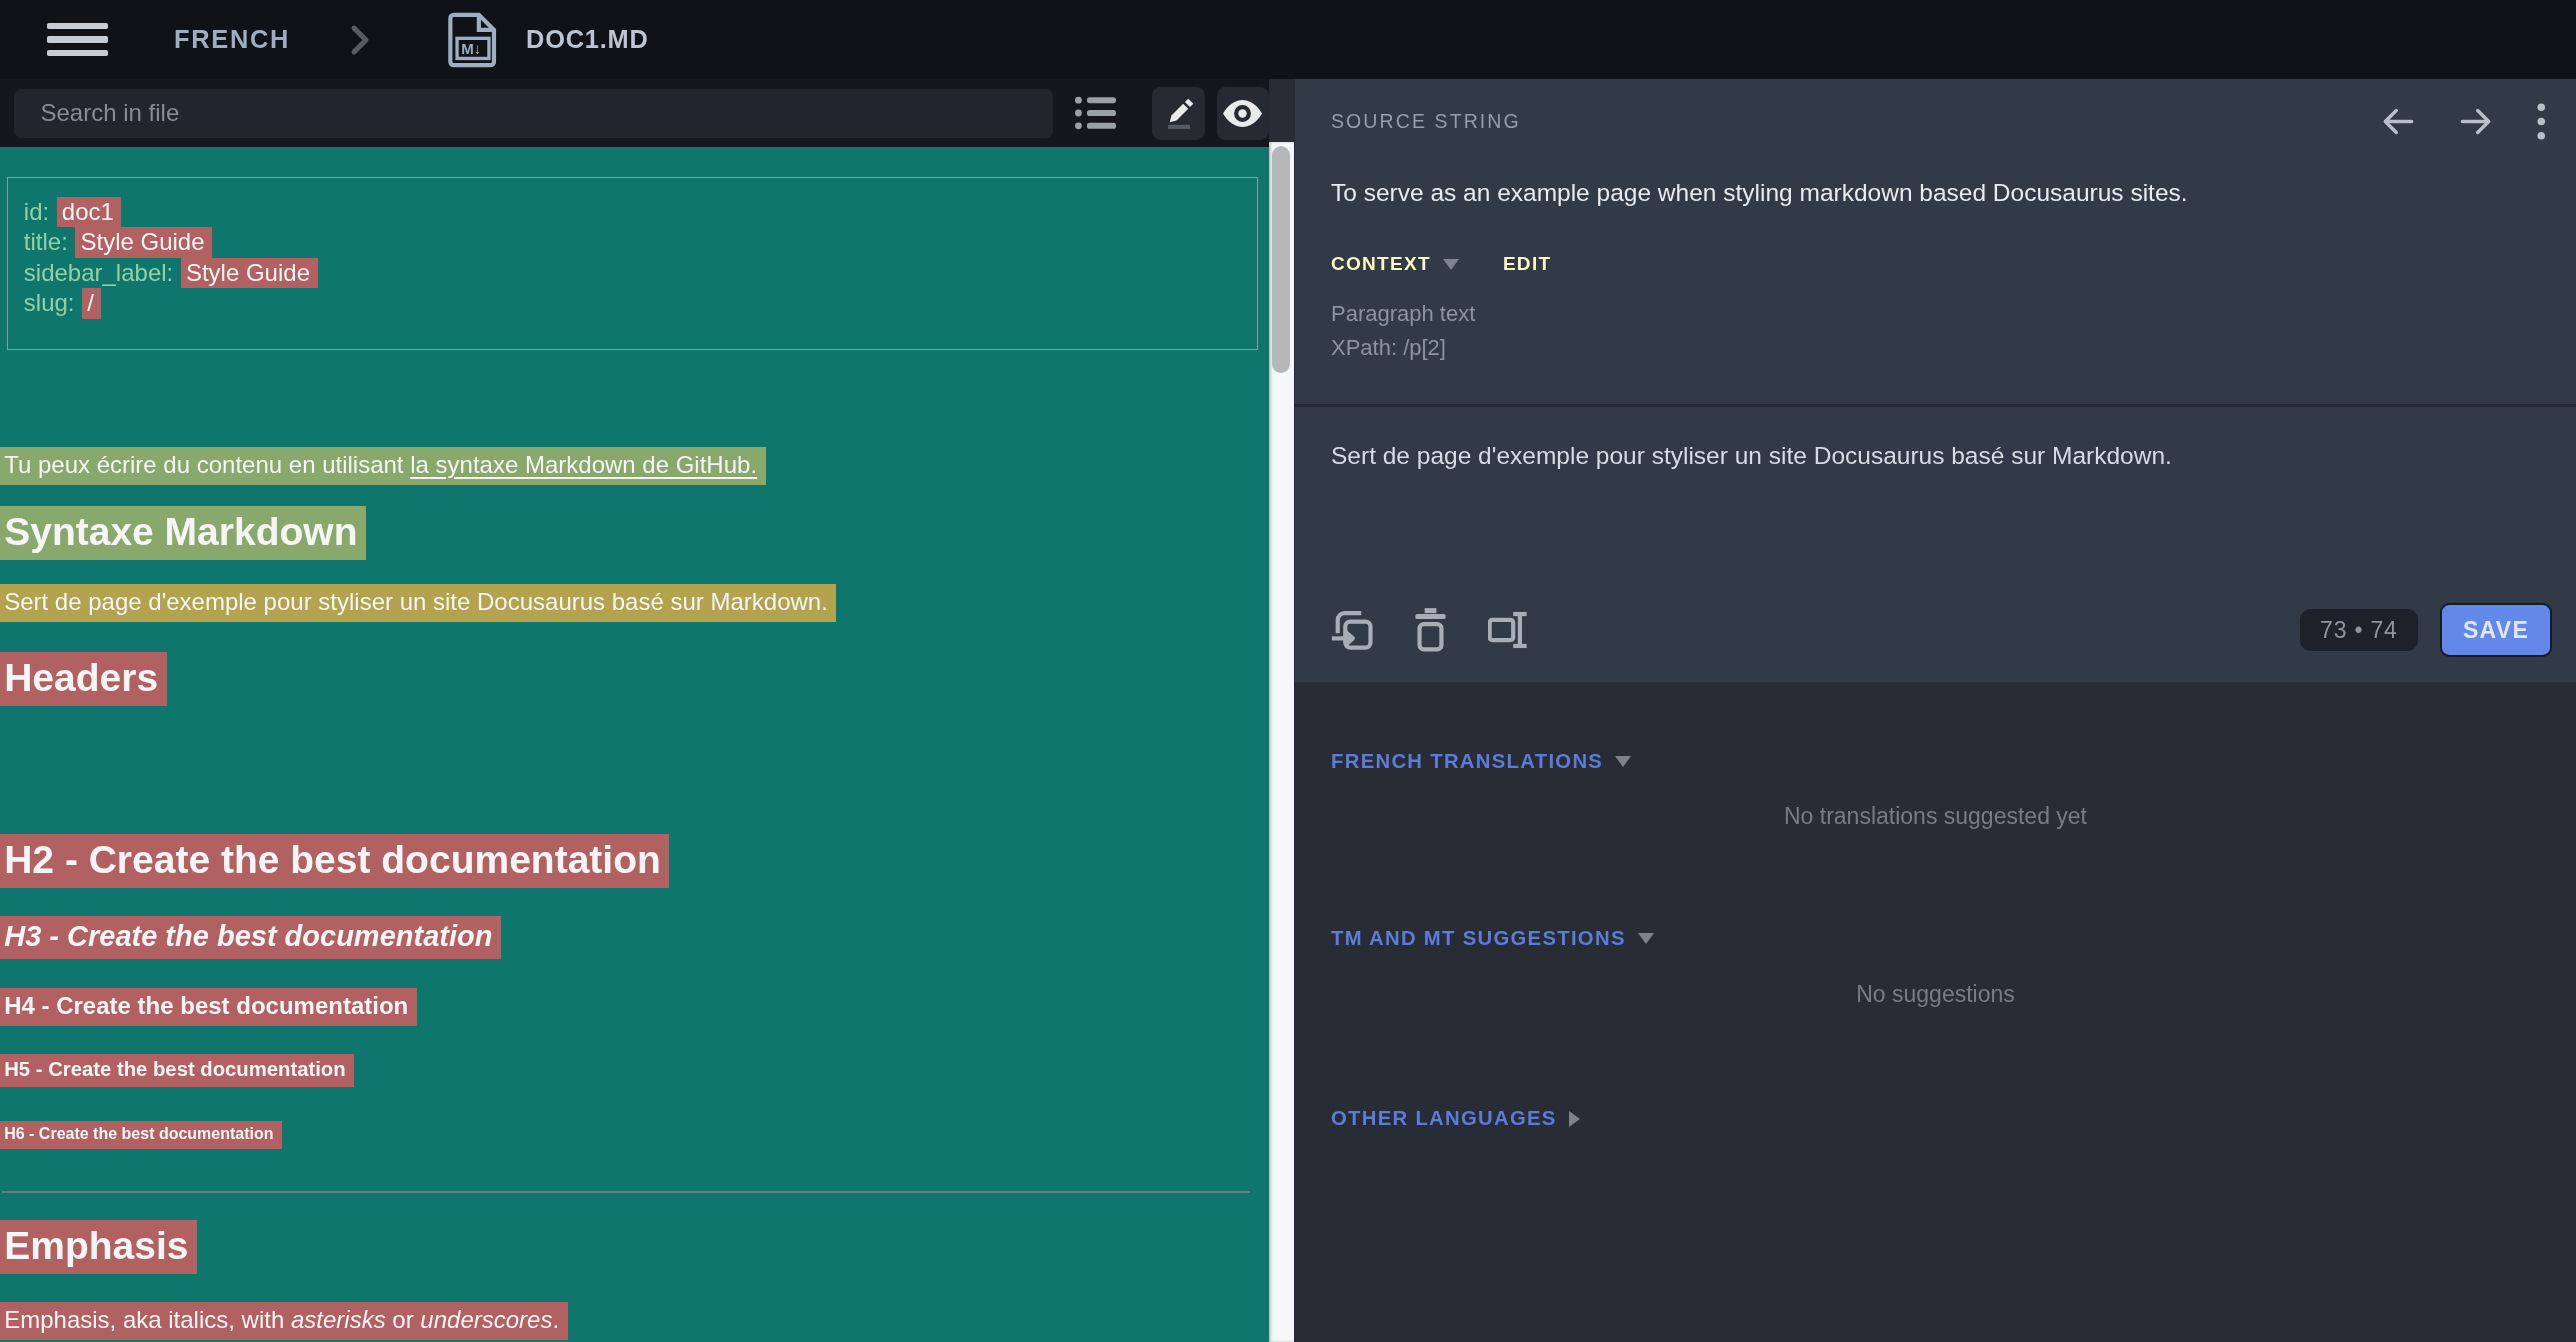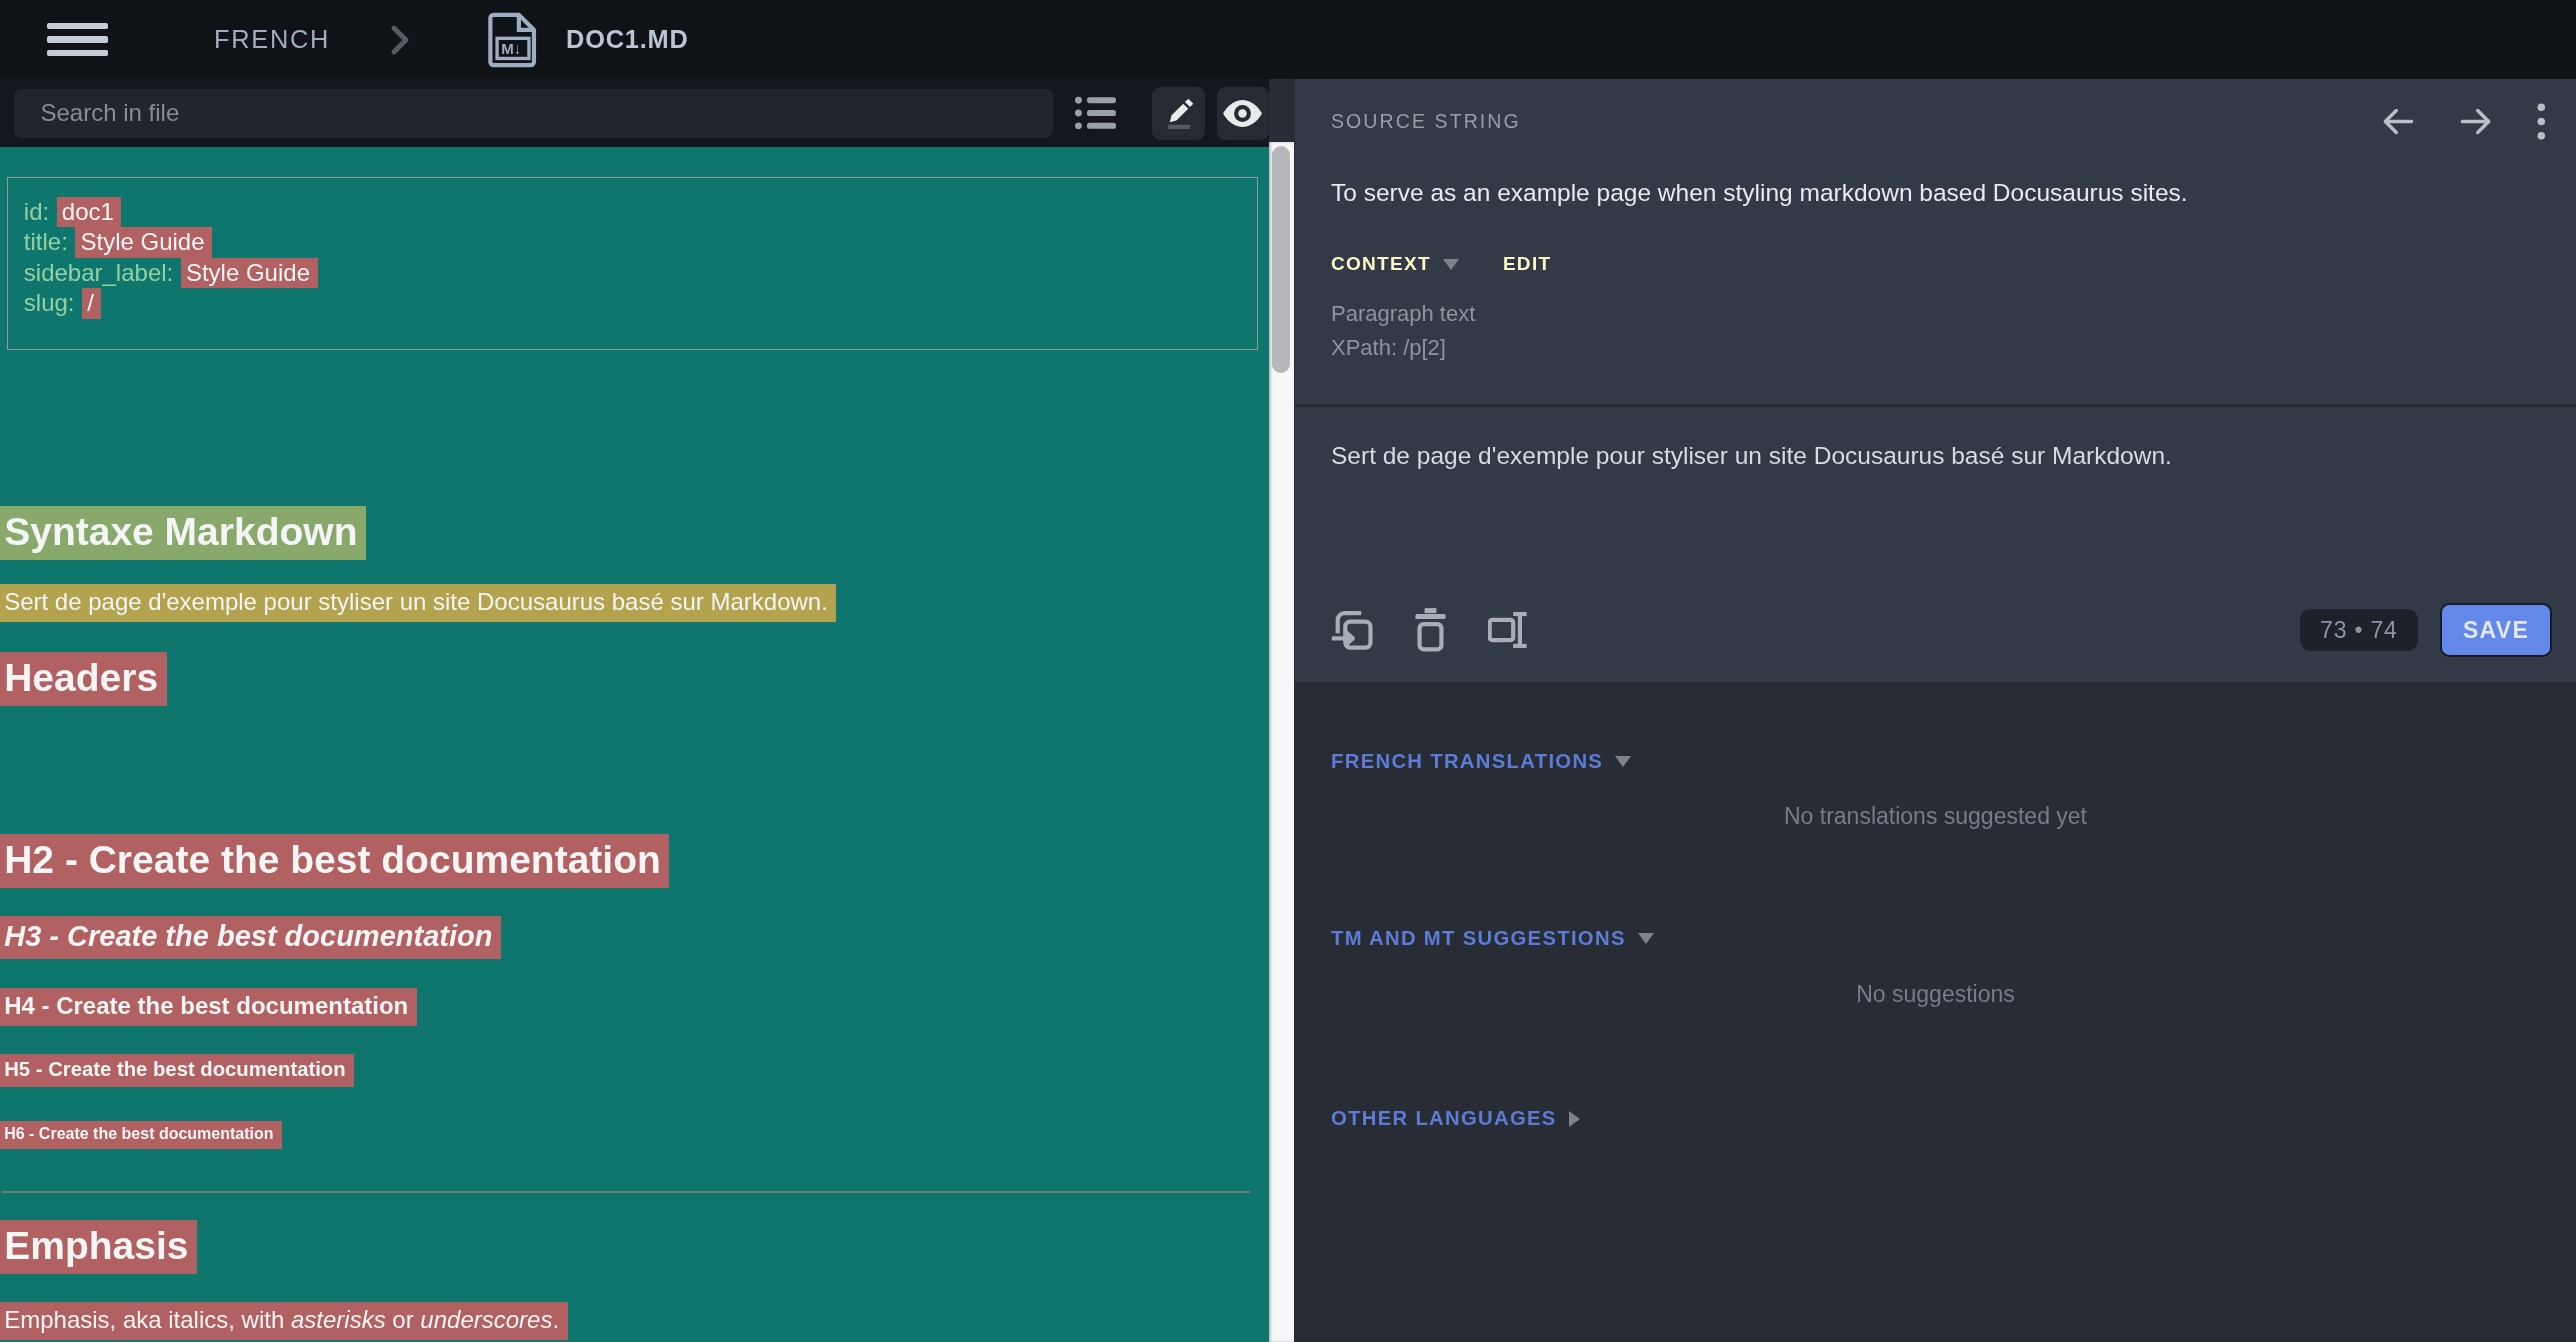--- a/index.html
+++ b/index.html
@@ -5,21 +5,21 @@
   * { margin:0; padding:0; box-sizing:border-box; }
   html,body { width:2576px; height:1342px; overflow:hidden; background:#272c35;
               font-family:"Liberation Sans", sans-serif; }
 
   
   .topbar { position:absolute; left:0; top:0; width:2576px; height:79px; background:#0f1216;
             display:flex; align-items:center; }
   .hamburger { margin-left:47px; width:61px; height:34px; display:flex; flex-direction:column;
                justify-content:space-between; cursor:pointer; }
   .hamburger div { height:6.8px; background:#c6ccd4; border-radius:1.7px; }
-  .crumb-project { margin-left:106px; font-size:25.4px; font-weight:normal; letter-spacing:1.7px; color:#9fadc2; }
+  .crumb-project { margin-left:66px; font-size:25.4px; font-weight:bold; letter-spacing:1.7px; color:#9fadc2; }
   .crumb-chevron { margin-left:59px; }
   .fileicon { margin-left:76px; }
   .crumb-file { margin-left:27px; font-size:25.4px; font-weight:bold; letter-spacing:0.8px; color:#bac4d2; }
 
   
   .left-panel { position:absolute; left:0; top:79px; width:1269px; height:1263px; background:#0f766e; }
   .left-toolbar { position:absolute; left:0; top:0; width:1269px; height:68px; background:#14181e;
                   display:flex; align-items:center; }
   .search-input { margin-left:13.5px; width:1054px; height:49px; background:#21262e; border:none;
                   border-radius:7.6px; padding-left:27px; font-size:24px; color:#dfe3e8;
@@ -153,20 +153,23 @@
 
   <div class="doc">
 
     <div class="fm-box">
       <div class="fm-line"><span>id:</span><span class="fm-val">doc1</span></div>
       <div class="fm-line"><span>title:</span><span class="fm-val">Style Guide</span></div>
       <div class="fm-line"><span>sidebar_label:</span><span class="fm-val">Style Guide</span></div>
       <div class="fm-line"><span>slug:</span><span class="fm-val">/</span></div>
     </div>
 
+    <div class="docline fs-body" style="top:304px">
+      <span class="hl hl-green"><span>Tu peux écrire du contenu en utilisant </span><span class="doc-link">la syntaxe Markdown de GitHub.</span></span>
+    </div>
 
     <div class="docline fs-h2" style="top:363px">
       <span class="hl hl-green">Syntaxe Markdown</span>
     </div>
 
     <div class="docline fs-body" style="top:441px">
       <span class="hl hl-olive">Sert de page d'exemple pour styliser un site Docusaurus basé sur Markdown.</span>
     </div>
 
     <div class="docline fs-h2" style="top:509px">

